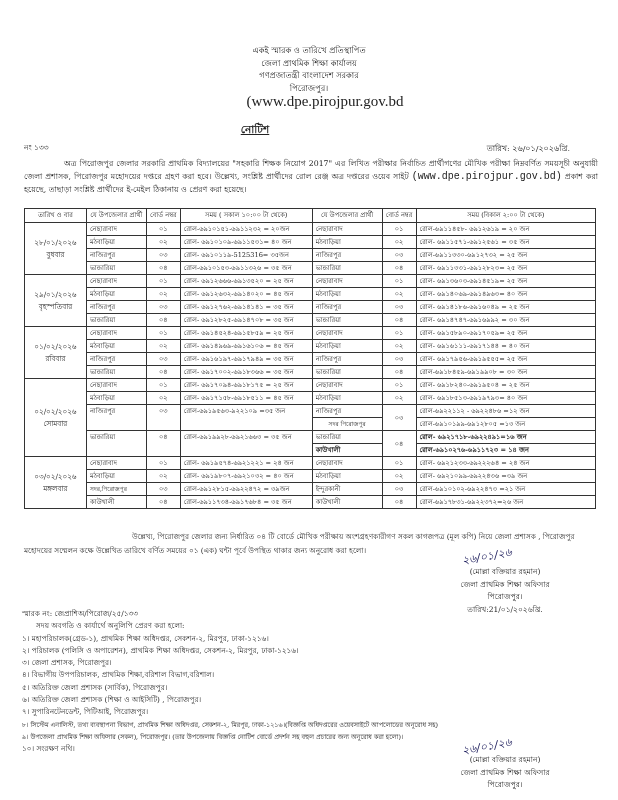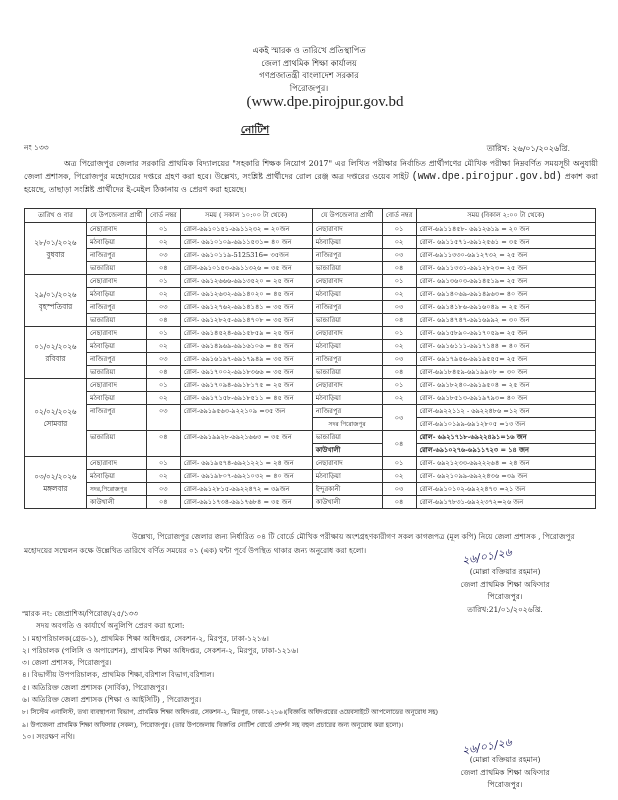--- a/index.html
+++ b/index.html
@@ -270,20 +270,21 @@
 
   <div class="cc">
     <div>স্মারক নং: জেপ্রাশিঅ/পিরোজ/২৫/১৩৩</div>
     <div class="sub">সদয় অবগতি ও কার্যার্থে অনুলিপি প্রেরণ করা হলো:</div>
     <div class="item">১। মহাপরিচালক(গ্রেড-১), প্রাথমিক শিক্ষা অধিদপ্তর, সেকশন-২, মিরপুর, ঢাকা-১২১৬।</div>
     <div class="item">২। পরিচালক (পলিসি ও অপারেশন), প্রাথমিক শিক্ষা অধিদপ্তর, সেকশন-২, মিরপুর, ঢাকা-১২১৬।</div>
     <div class="item">৩। জেলা প্রশাসক, পিরোজপুর।</div>
     <div class="item">৪। বিভাগীয় উপপরিচালক, প্রাথমিক শিক্ষা,বরিশাল বিভাগ,বরিশাল।</div>
     <div class="item">৫। অতিরিক্ত জেলা প্রশাসক (সার্বিক), পিরোজপুর।</div>
     <div class="item">৬। অতিরিক্ত জেলা প্রশাসক (শিক্ষা ও আইসিটি) , পিরোজপুর।</div>
+    <div class="item">৭। সুপারিনটেনডেন্ট, পিটিআই, পিরোজপুর।</div>
     <div class="item" style="font-size:6.4px">৮। সিস্টেম এনালিস্ট, তথ্য ব্যবস্থাপনা বিভাগ, প্রাথমিক শিক্ষা অধিদপ্তর, সেকশন-২, মিরপুর, ঢাকা-১২১৬।(বিজ্ঞপ্তি অধিদপ্তরের ওয়েবসাইটে  আপলোডের অনুরোধ সহ)</div>
     <div class="item" style="font-size:6.4px">৯। উপজেলা প্রাথমিক শিক্ষা অফিসার (সকল), পিরোজপুর। (তার উপজেলায় বিজ্ঞপ্তি নোটিশ বোর্ডে প্রদর্শন সহ বহুল প্রচারের জন্য অনুরোধ  করা হলো)।</div>
     <div class="item">১০। সংরক্ষণ নথি।</div>
   </div>
 
   <div class="sig-scribble" style="left:462px; top:738px;">২৬/০১/২৬</div>
   <div class="sign2">
     <div>(মোল্লা বক্তিয়ার রহমান)</div>
     <div>জেলা প্রাথমিক শিক্ষা অফিসার</div>
     <div>পিরোজপুর।</div>

